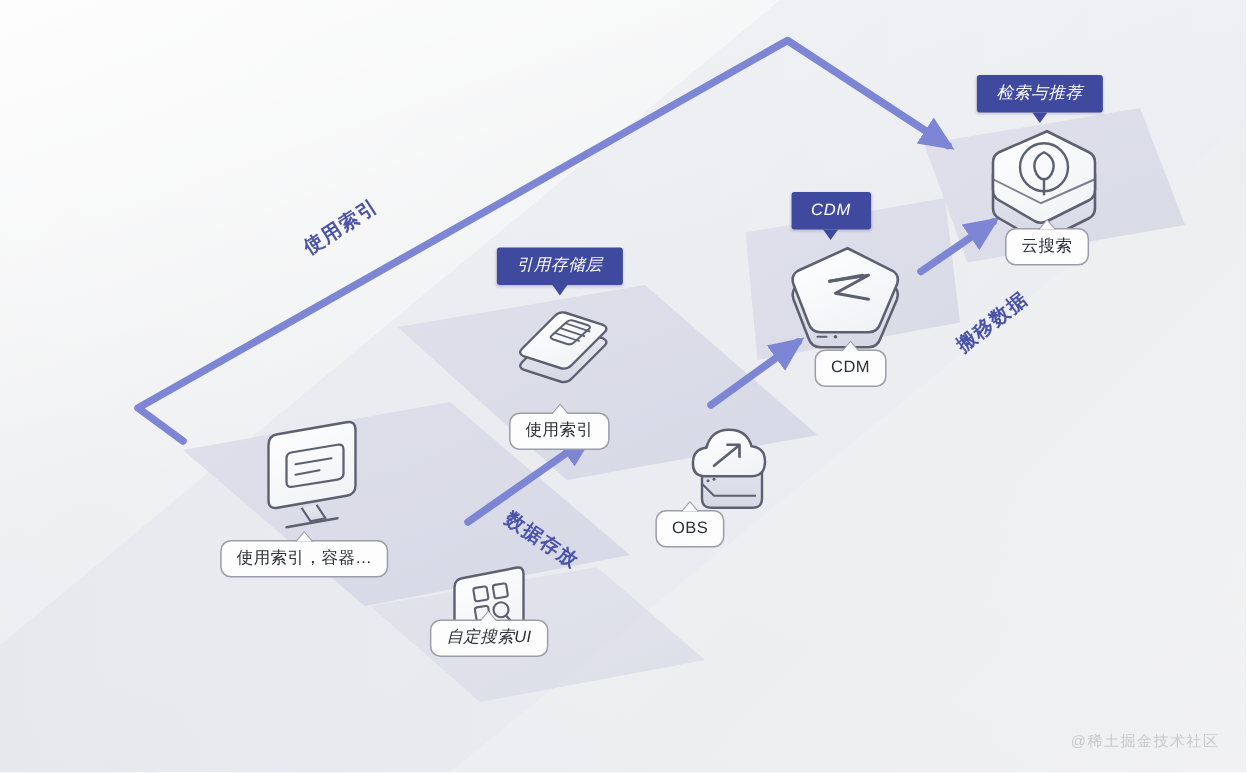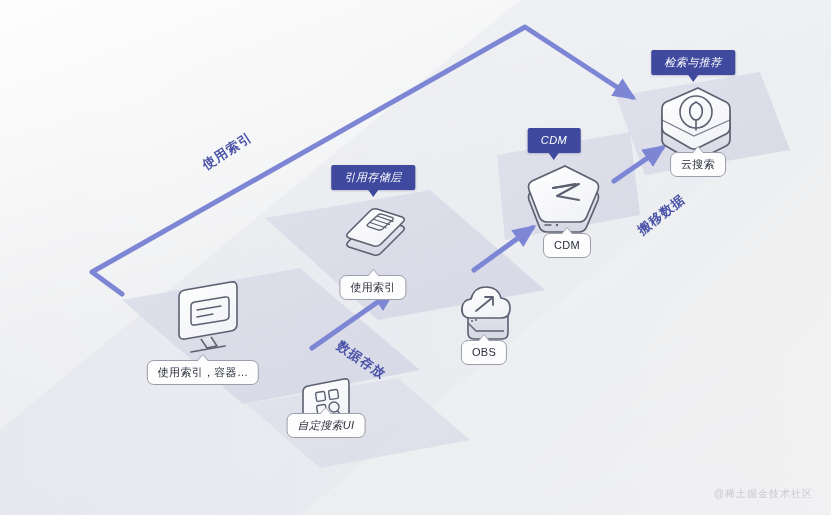--- a/index.html
+++ b/index.html
@@ -179,18 +179,18 @@
     </svg>
   </div>
 
   <div class="badge" style="left:333px;top:165px;margin-left:40px;">引用存储层</div>
   <div class="badge" style="left:554px;top:128px;">CDM</div>
   <div class="badge" style="left:693px;top:50px;">检索与推荐</div>
 
   <div class="caption" style="left:203px;top:360px;">使用索引，容器…</div>
   <div class="caption" style="left:326px;top:413px;font-style:italic;">自定搜索UI</div>
   <div class="caption" style="left:373px;top:275px;">使用索引</div>
-  <div class="caption" style="left:484px;top:340px;">OBS</div>
+  <div class="caption" style="left:460px;top:340px;">OBS</div>
   <div class="caption" style="left:567px;top:233px;">CDM</div>
   <div class="caption" style="left:698px;top:152px;">云搜索</div>
 
   <div class="watermark">@稀土掘金技术社区</div>
 </div>
 
 </body></html>

